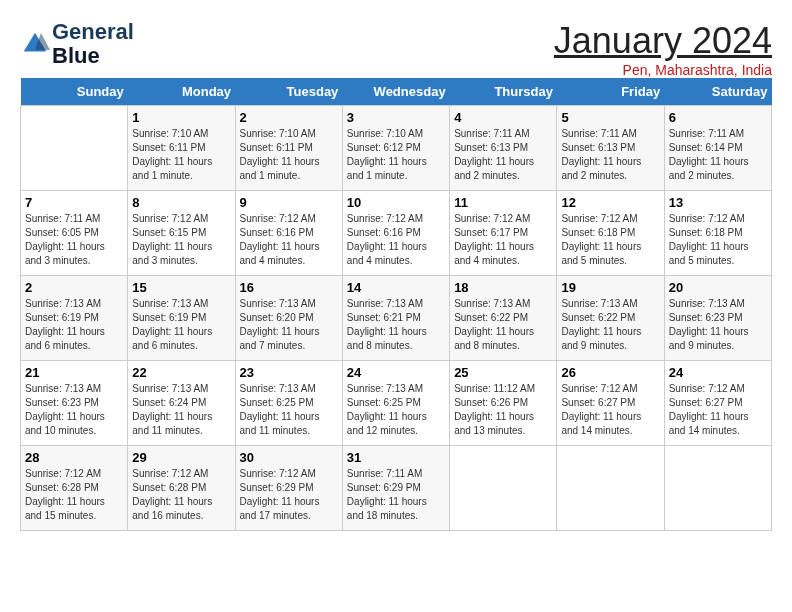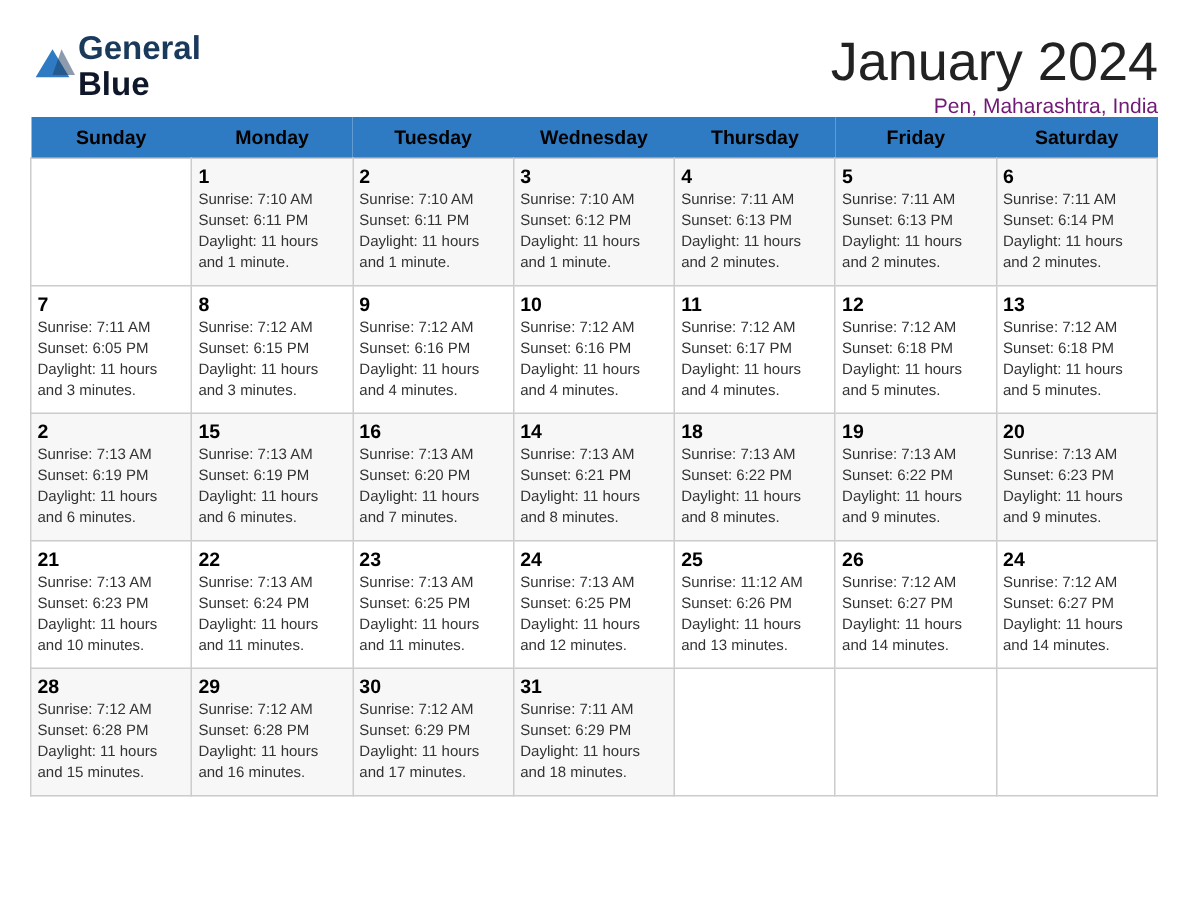--- a/index.html
+++ b/index.html
@@ -34,35 +34,36 @@
       height: 30px;
       margin-right: 2px;
     }
     .title-area {
       text-align: right;
     }
     .month-title {
       font-size: 36px;
       color: #222;
       font-weight: normal;
+      text-decoration: underline;
     }
     .subtitle {
       font-size: 14px;
-      color: #701a75;
+      color: #b91c1c;
     }
     table {
       width: 100%;
       border-collapse: collapse;
       font-size: 11px;
     }
     thead tr th {
       background-color: #2e7bc4;
-      color: #000000;
+      color: #ffffff;
       padding: 6px 4px;
-      text-align: center;
+      text-align: right;
       font-size: 13px;
       font-weight: bold;
     }
     tbody tr td {
       border: 1px solid #ccc;
       vertical-align: top;
       padding: 4px 4px;
       height: 85px;
       width: 107px;
     }

